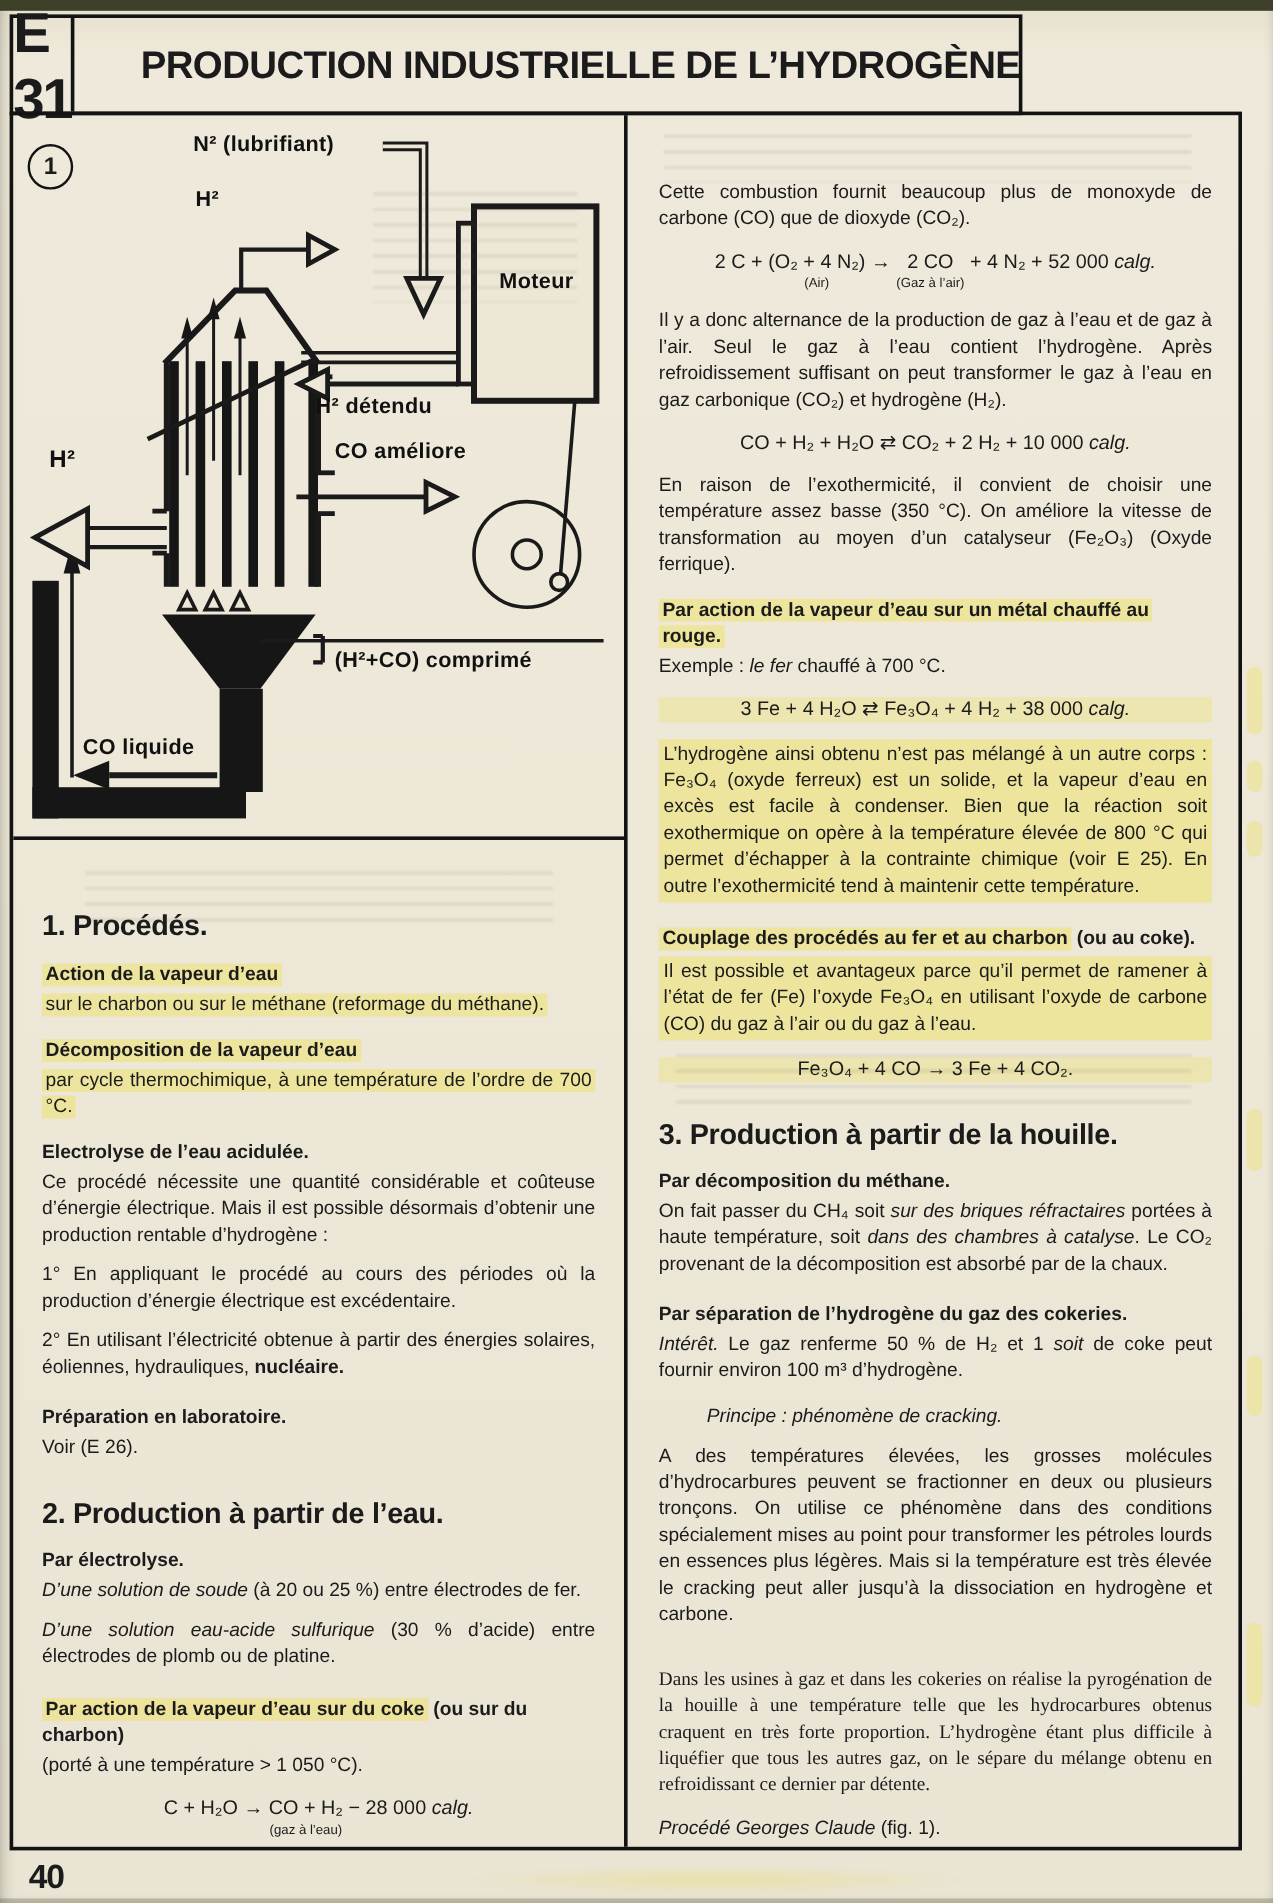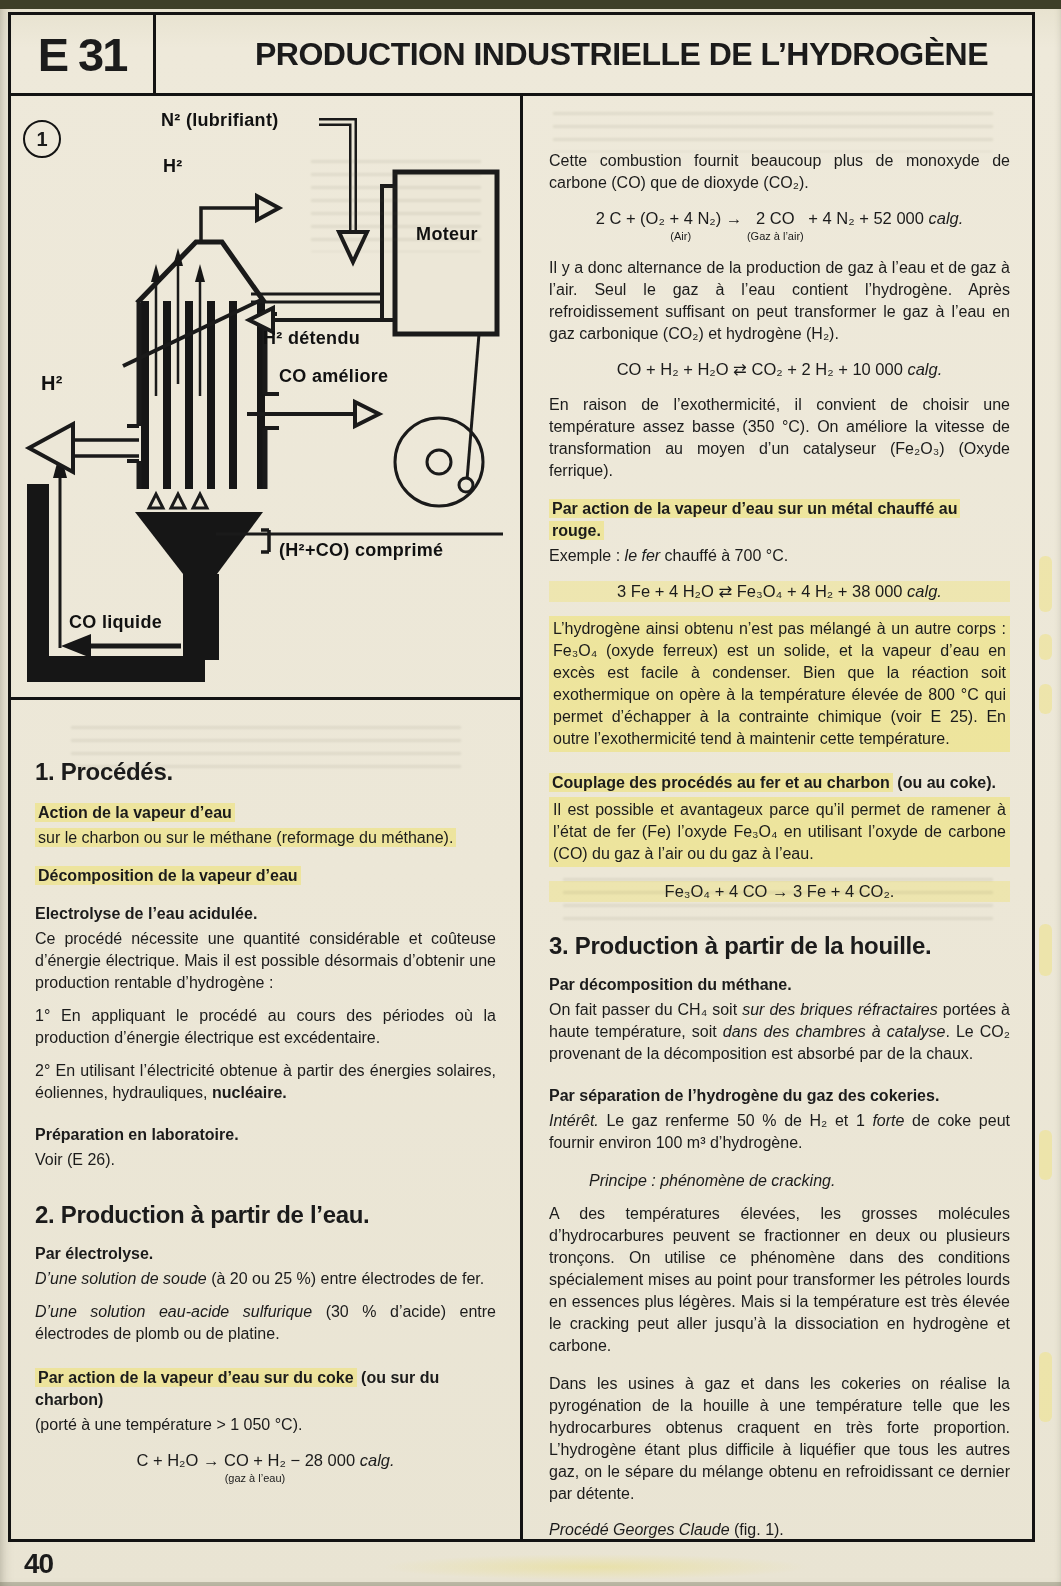--- a/index.html
+++ b/index.html
@@ -11,21 +11,21 @@
   html,body{margin:0;padding:0;background:#b8b49e;}
   .page{
     position:relative;width:1061px;height:1586px;overflow:hidden;
     background:linear-gradient(180deg,#e6e1cd 0,#eee9da 3%,#ece7d7 55%,#e9e4d3 100%);
     font-family:"Liberation Sans",sans-serif;color:var(--ink);
     box-shadow:inset 6px 0 14px -8px rgba(60,58,40,.5), inset -4px 0 10px -7px rgba(60,58,40,.35);
   }
   .scan-edge-top{position:absolute;top:0;left:0;right:0;height:9px;background:#3e3f28;}
   .scan-edge-bottom{position:absolute;bottom:0;left:0;right:0;height:4px;background:rgba(62,63,40,.25);}
 
-  .header-box{position:absolute;left:8px;top:12px;width:1027px;height:84px;border:3px solid #131313;box-sizing:border-box;display:flex;gap:19px;}
+  .header-box{position:absolute;left:8px;top:12px;width:844px;height:84px;border:3px solid #131313;box-sizing:border-box;display:flex;gap:19px;}
   .code-cell{width:142px;border-right:3px solid #131313;display:flex;align-items:center;justify-content:center;font-size:47px;font-weight:700;letter-spacing:-2px;}
   .title-cell{flex:1;display:flex;align-items:center;justify-content:center;font-size:32px;font-weight:700;letter-spacing:-.5px;white-space:nowrap;padding-left:36px;}
 
   .main-box{position:absolute;left:8px;top:93px;width:1027px;height:1449px;border:3px solid #131313;box-sizing:border-box;display:flex;}
   .col-left{width:512px;border-right:3px solid #131313;box-sizing:border-box;position:relative;overflow:hidden;}
   .col-right{flex:1;position:relative;overflow:hidden;}
 
   .figure-area{height:601px;border-bottom:3px solid #131313;position:relative;}
   .fig-num{position:absolute;left:12px;top:24px;width:34px;height:34px;border:2.5px solid #131313;border-radius:50%;display:flex;align-items:center;justify-content:center;font-size:20px;font-weight:700;}
   .fig-label{position:absolute;font-weight:700;font-size:18px;letter-spacing:.3px;white-space:nowrap;color:#111;}
@@ -203,20 +203,21 @@
 
       <div class="ghost" style="left:60px;top:630px;width:390px;height:44px;"></div>
 
       <div class="left-text">
         <h2 class="sec">1. Procédés.</h2>
 
         <p class="h"><span class="hl">Action de la vapeur d’eau</span></p>
         <p><span class="hl">sur le charbon ou sur le méthane (reformage du méthane).</span></p>
 
         <p class="h"><span class="hl">Décomposition de la vapeur d’eau</span></p>
+        <p><span class="hl">par cycle thermochimique, à une température de l’ordre de 700 °C.</span></p>
 
         <p class="h">Electrolyse de l’eau acidulée.</p>
         <p>Ce procédé nécessite une quantité considérable et coûteuse d’énergie électrique. Mais il est possible désormais d’obtenir une production rentable d’hydrogène :</p>
         <p>1° En appliquant le procédé au cours des périodes où la production d’énergie électrique est excédentaire.</p>
         <p><span>2° En utilisant l’électricité obtenue à partir des énergies solaires, éoliennes, hydrauliques, </span><span class="b">nucléaire.</span></p>
 
         <p class="h" style="margin-top:20px;">Préparation en laboratoire.</p>
         <p>Voir (E 26).</p>
 
         <h2 class="sec mt">2. Production à partir de l’eau.</h2>
@@ -258,26 +259,26 @@
         <p class="hl-block">Il est possible et avantageux parce qu’il permet de ramener à l’état de fer (Fe) l’oxyde Fe₃O₄ en utilisant l’oxyde de carbone (CO) du gaz à l’air ou du gaz à l’eau.</p>
 
         <div class="equation hl-band"><span>Fe₃O₄ + 4 CO → 3 Fe + 4 CO₂.</span></div>
 
         <h2 class="sec mt">3. Production à partir de la houille.</h2>
 
         <p class="h" style="margin-top:6px;">Par décomposition du méthane.</p>
         <p><span>On fait passer du CH₄ soit </span><span class="i">sur des briques réfractaires</span><span> portées à haute température, soit </span><span class="i">dans des chambres à catalyse</span><span>. Le CO₂ provenant de la décomposition est absorbé par de la chaux.</span></p>
 
         <p class="h" style="margin-top:20px;">Par séparation de l’hydrogène du gaz des cokeries.</p>
-        <p><span class="i">Intérêt.</span><span> Le gaz renferme 50 % de H₂ et 1 </span><span class="i">forte</span><span> de coke peut fournir environ 100 m³ d’hydrogène.</span></p>
+        <p><span class="i">Intérêt.</span><span> Le gaz renferme 50 % de H₂ et 1 </span><span class="i">soit</span><span> de coke peut fournir environ 100 m³ d’hydrogène.</span></p>
 
         <p style="margin-top:16px;margin-left:40px;"><span class="i">Principe : phénomène de cracking.</span></p>
         <p>A des températures élevées, les grosses molécules d’hydrocarbures peuvent se fractionner en deux ou plusieurs tronçons. On utilise ce phénomène dans des conditions spécialement mises au point pour transformer les pétroles lourds en essences plus légères. Mais si la température est très élevée le cracking peut aller jusqu’à la dissociation en hydrogène et carbone.</p>
 
-        <p style="margin-top:16px;">Dans les usines à gaz et dans les cokeries on réalise la pyrogénation de la houille à une température telle que les hydrocarbures obtenus craquent en très forte proportion. L’hydrogène étant plus difficile à liquéfier que tous les autres gaz, on le sépare du mélange obtenu en refroidissant ce dernier par détente.</p>
+        <p style="margin-top:32px;font-family:Liberation Serif, serif;">Dans les usines à gaz et dans les cokeries on réalise la pyrogénation de la houille à une température telle que les hydrocarbures obtenus craquent en très forte proportion. L’hydrogène étant plus difficile à liquéfier que tous les autres gaz, on le sépare du mélange obtenu en refroidissant ce dernier par détente.</p>
 
         <p style="margin-top:14px;margin-bottom:2px;"><span class="i">Procédé Georges Claude</span><span> (fig. 1).</span></p>
 
       </div>
     </div>
   </div>
 
   <div class="page-number">40</div>
 
   <div class="margin-hl" style="top:556px;height:56px;"></div>

